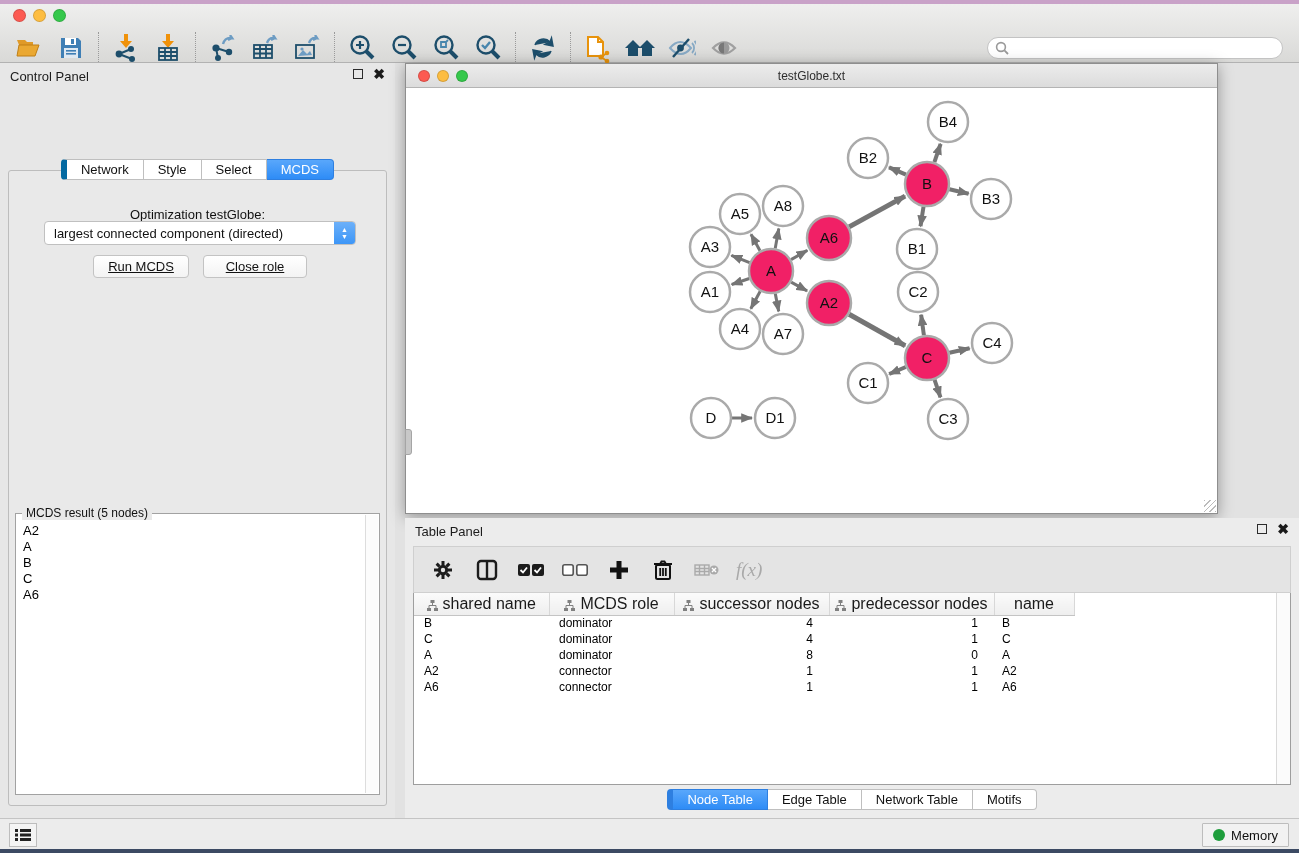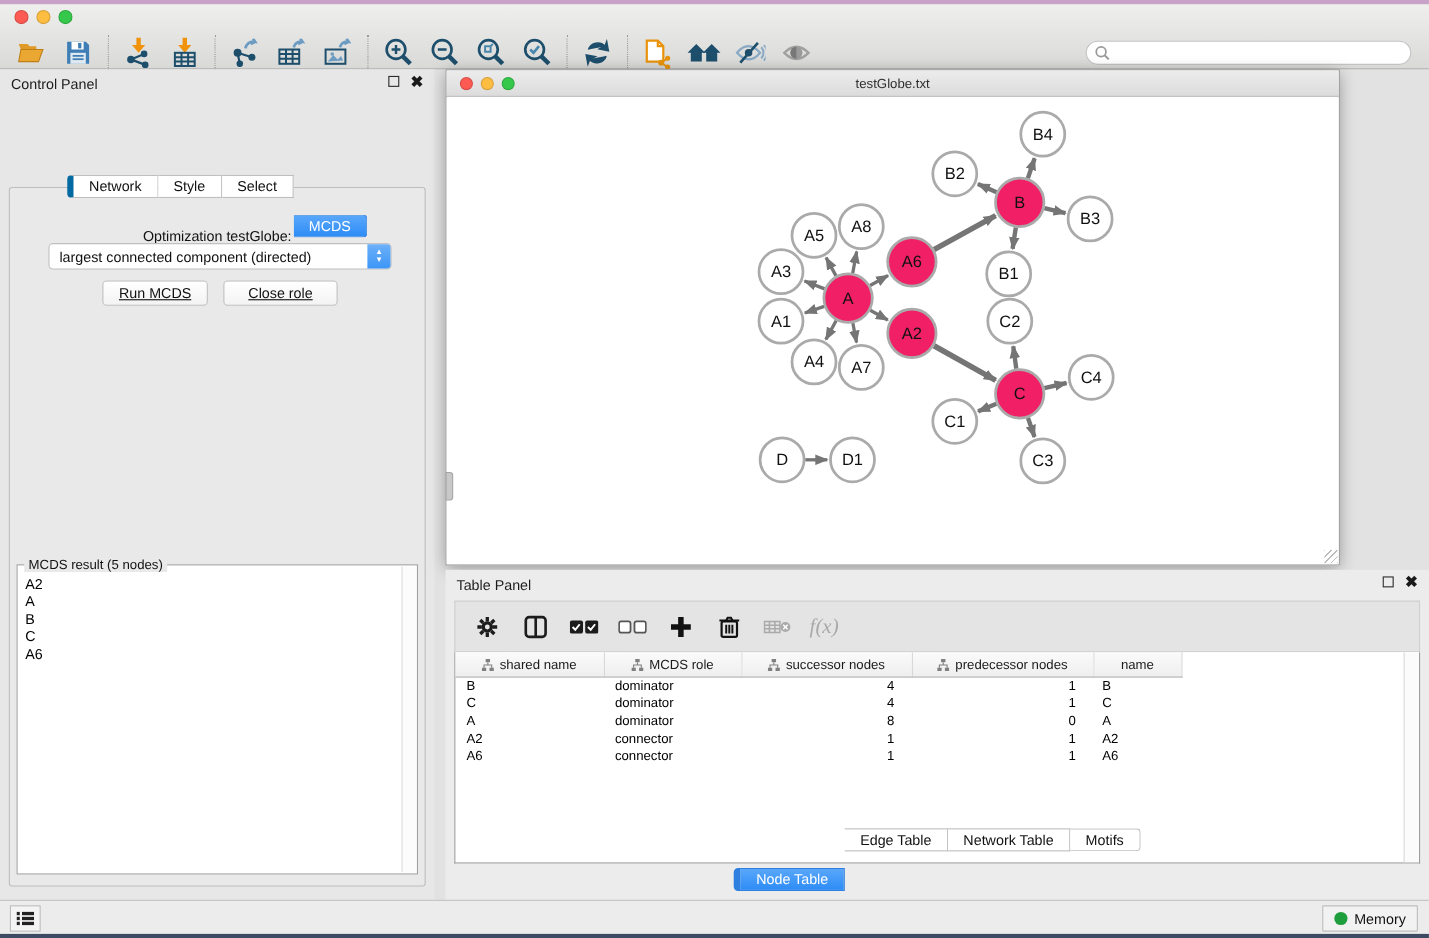--- a/index.html
+++ b/index.html
@@ -35,21 +35,21 @@
   .close-x { font-size:14px; font-weight:bold; color:#1a1a1a; line-height:10px; cursor:pointer; }
 
   .cp-pane { position:absolute; left:8px; right:8px; top:107px; bottom:12px;
              border:1px solid #bdbdbd; border-radius:3px; background:#e9e9e9; }
 
   .seg-tabs { position:absolute; top:96px; left:0; right:0; display:flex; justify-content:center; z-index:5; }
   .seg-tab { height:21px; padding:0 14px; background:#fff; border:1px solid #bfbfbf; border-left:none;
              font-size:13px; color:#111; display:flex; align-items:center; cursor:pointer; }
   .seg-tab:first-child { border-left:6px solid #0369a1; border-radius:4px 0 0 4px; }
   .seg-tab:last-child { border-radius:0 4px 4px 0; }
-  .seg-tab.active { background:linear-gradient(#59a7fb,#2e8cf6); border-color:#2e7fe0; color:#fff;margin-top:36px; }
+  .seg-tab.active { background:linear-gradient(#59a7fb,#2e8cf6); border-color:#2e7fe0; color:#fff; }
 
   .opt-label { position:absolute; top:36px; left:0; right:0; text-align:center; font-size:13px; color:#111; }
   .dropdown { position:absolute; top:50px; left:35px; width:312px; height:24px; background:#fff;
               border:1px solid #c0c0c0; border-radius:4px; display:flex; align-items:center; cursor:pointer; }
   .dropdown-value { flex:1; font-size:13px; color:#111; padding-left:9px; white-space:nowrap; overflow:hidden; }
   .dropdown-cap { width:21px; height:22px; margin:0; border-radius:0 3px 3px 0;
                   background:linear-gradient(#6cb0f9,#3d96f7); display:flex; flex-direction:column;
                   align-items:center; justify-content:center; gap:1px; }
   .dropdown-cap span { color:#fff; font-size:7px; line-height:6px; }
   .cp-btn { position:absolute; top:84px; height:23px; background:linear-gradient(#ffffff,#f3f3f3);
@@ -84,21 +84,21 @@
   .table-panel { position:absolute; left:405px; top:518px; width:894px; height:300px; background:#ececec; }
   .tp-toolbar { position:absolute; left:8px; right:8px; top:28px; height:47px; background:#e4e4e4;
                 border:1px solid #cfcfcf; display:flex; align-items:center; gap:14px; padding:0 14px; }
   .tp-btn { width:30px; height:30px; display:flex; align-items:center; justify-content:center; cursor:pointer; }
   .fx-label { font-family:"Liberation Serif",serif; font-style:italic; font-size:19px; color:#a9a9a9; }
 
   .table-wrap { position:absolute; left:8px; right:8px; top:75px; height:192px; background:#fff;
                 border:1px solid #9e9e9e; border-top:none; overflow:hidden; }
   table.data { border-collapse:collapse; width:100%; table-layout:fixed; }
   table.data th { height:22px; background:linear-gradient(#fbfbfb,#eeeeee); border-right:1px solid #d8d8d8;
-                  border-bottom:1px solid #c4c4c4; font-size:12px; font-weight:normal; color:#1a1a1a;
+                  border-bottom:1px solid #c4c4c4; font-size:16px; font-weight:normal; color:#1a1a1a;
                   white-space:nowrap; overflow:hidden; cursor:pointer; }
   table.data th.filler { background:#fff; border-right:none; border-bottom:none; }
   table.data td { height:16px; font-size:12px; color:#000; white-space:nowrap; overflow:hidden; cursor:default; }
   td.c-left { padding-left:10px; text-align:left; }
   td.c-num { padding-right:16px; text-align:right; }
   td.c-name { padding-left:8px; text-align:left; }
   .th-icon { display:inline-block; vertical-align:-2px; margin-right:5px; }
   .table-scroll { position:absolute; top:0; right:0; bottom:0; width:14px; background:#fbfbfb;
                   border-left:1px solid #d9d9d9; }
 

